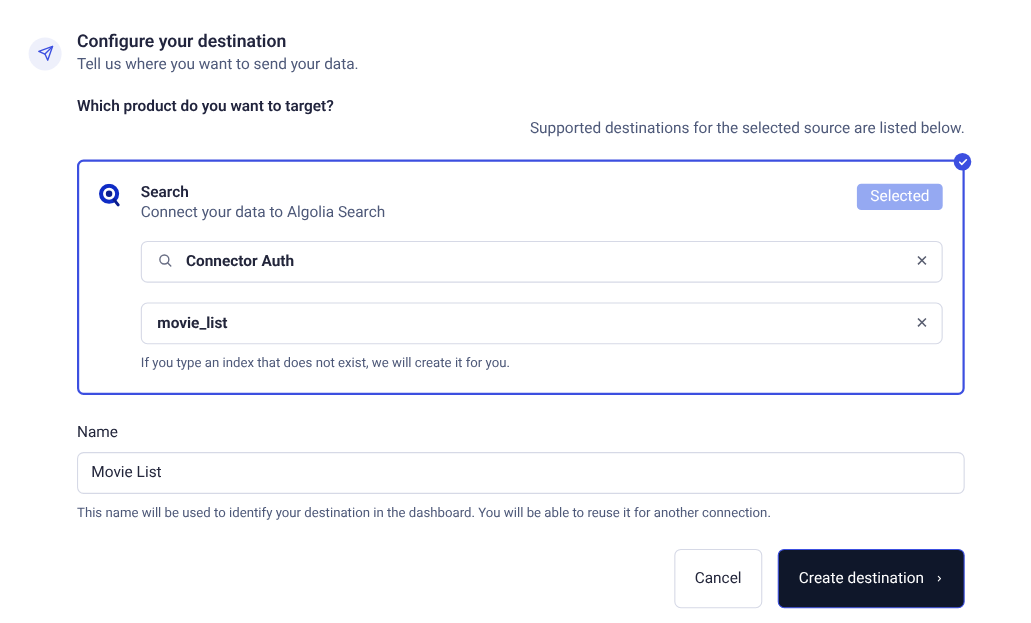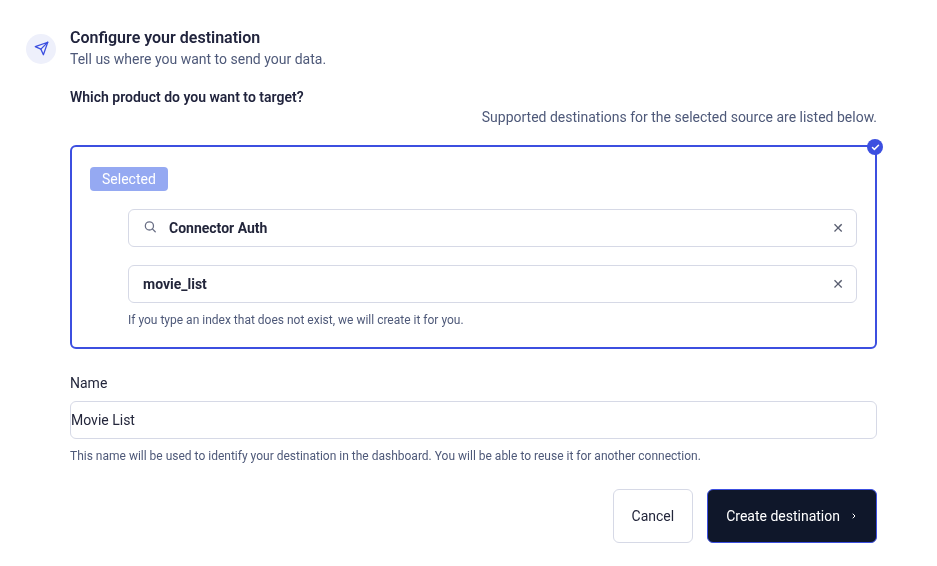--- a/index.html
+++ b/index.html
@@ -62,21 +62,21 @@
     }
     .input-wrap .lead-icon { position: absolute; left: 14px; top: 50%; transform: translateY(-50%); color:#777;}
     .input-wrap .clear { position: absolute; right: 12px; top:50%; transform: translateY(-50%); color:#595e70; cursor:pointer; font-size:14px; line-height:1;}
     .hint { font-size: 12px; color: #4e5979; margin-top: 10px; }
     
     .name-section { margin-top: 26px; }
     .name-label { font-size: 14px; color: #23263b; }
     .name-input {
       margin-top: 10px; width: 100%; height: 38px;
       border: 1px solid #d6d9e6; border-radius: 6px;
-      padding: 0 0; font-size: 14px; color: #23263b; font-family:inherit;
+      padding: 0 12px; font-size: 14px; color: #23263b; font-family:inherit;
     }
     .name-hint { font-size: 12px; color: #4e5979; margin-top: 10px; }
     
     .footer { margin-top: 26px; display: flex; justify-content: flex-end; gap: 14px; }
     .btn {
       height: 54px; border-radius: 6px; padding: 0 18px;
       font-size: 14px; font-family:inherit; cursor: pointer;
       display: inline-flex; align-items: center; gap: 10px;
     }
     .btn-secondary { background: #fff; border: 1px solid #d6d9e6; color: #23263b; }
@@ -105,20 +105,31 @@
     <div class="section-sub">Supported destinations for the selected source are listed below.</div>
   </div>
 
   <div class="card">
     <div class="card-check">
       <svg width="9" height="9" viewBox="0 0 24 24" fill="none" stroke="#fff" stroke-width="4" stroke-linecap="round" stroke-linejoin="round">
         <polyline points="20 6 9 17 4 12"></polyline>
       </svg>
     </div>
     <div class="card-head">
+      <div class="card-head-left">
+        <svg class="logo-mag" viewBox="0 0 24 24">
+          <circle cx="10" cy="10" r="8" fill="none" stroke="#0f2cc5" stroke-width="4"></circle>
+          <circle cx="10" cy="10" r="3.2" fill="#0a1e8e"></circle>
+          <line x1="15" y1="16" x2="19" y2="21" stroke="#0a1e8e" stroke-width="3" stroke-linecap="round"></line>
+        </svg>
+        <div>
+          <div class="card-title">Search</div>
+          <div class="card-desc">Connect your data to Algolia Search</div>
+        </div>
+      </div>
       <div class="selected-badge">Selected</div>
     </div>
 
     <div class="inputs">
       <div class="input-wrap search">
         <span class="lead-icon">
           <svg width="14" height="14" viewBox="0 0 24 24" fill="none" stroke="#6a6f85" stroke-width="2.2" stroke-linecap="round">
             <circle cx="11" cy="11" r="7"></circle>
               <line x1="21" y1="21" x2="16" y2="16"></line>
           </svg>

